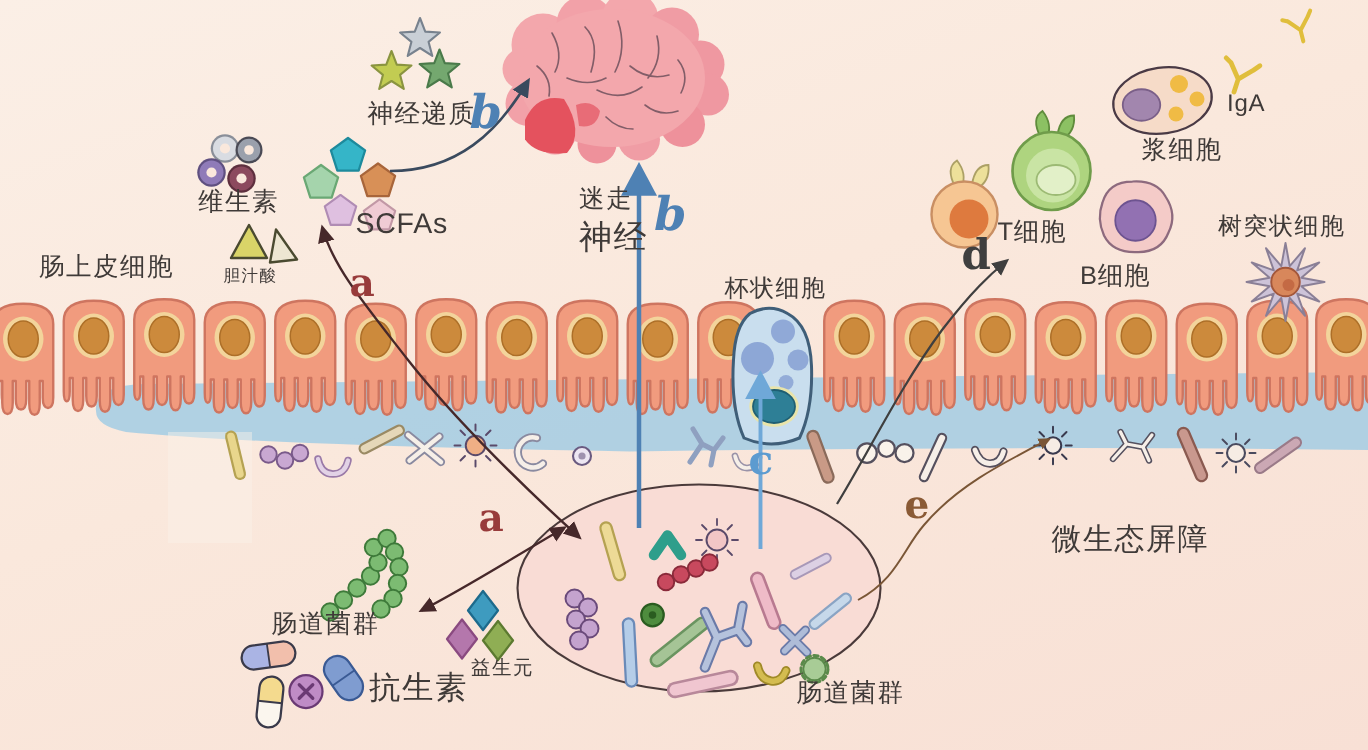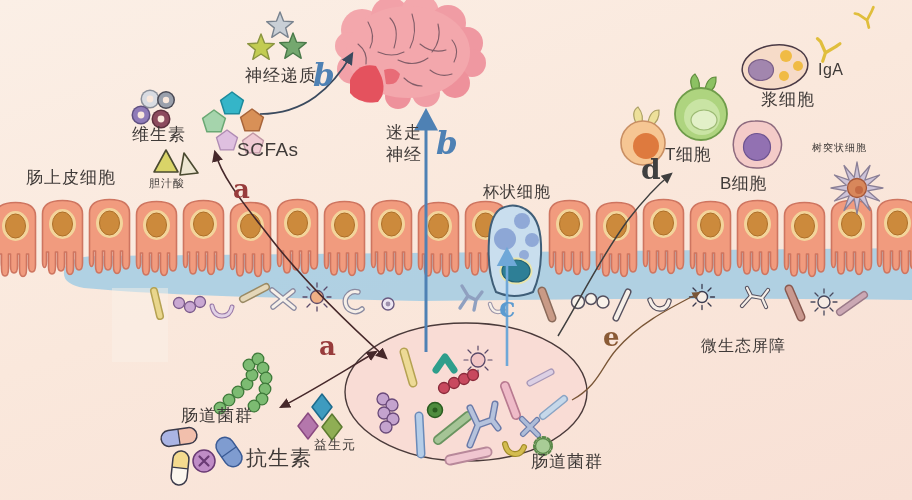--- a/index.html
+++ b/index.html
@@ -361,28 +361,28 @@
     <path d="M572,400 C598,386 602,366 616,350 C638,324 668,309 699,293" stroke="#7A5636" stroke-width="1.3" marker-end="url(#mBrown)"></path>
   </g>
 </svg>
 
 <div class="lbl" style="left:26px;top:166px;font-size:17px">肠上皮细胞</div>
 <div class="lbl" style="left:132px;top:123px;font-size:17px">维生素</div>
 <div class="lbl" style="left:149px;top:176px;font-size:11px">胆汁酸</div>
 <div class="lbl" style="left:245px;top:64px;font-size:17px">神经递质</div>
 <div class="lbl latin" style="left:237px;top:139px;font-size:19px">SCFAs</div>
 <div class="lbl" style="left:386px;top:121px;font-size:17px">迷走</div>
-<div class="lbl" style="left:386px;top:143px;font-size:17px">神经</div>
+<div class="lbl" style="left:386px;top:143px;font-size:22px">神经</div>
 <div class="lbl" style="left:483px;top:182px;font-size:16px">杯状细胞</div>
 <div class="lbl latin" style="left:665px;top:143px;font-size:17px">T细胞</div>
 <div class="lbl latin" style="left:720px;top:172px;font-size:17px">B细胞</div>
 <div class="lbl" style="left:761px;top:88px;font-size:17px">浆细胞</div>
 <div class="lbl latin" style="left:818px;top:61px;font-size:16px">IgA</div>
-<div class="lbl" style="left:812px;top:141px;font-size:10px">树突状细胞</div>
-<div class="lbl" style="left:701px;top:336px;font-size:16px">微生态屏障</div>
+<div class="lbl" style="left:812px;top:141px;font-size:16px">树突状细胞</div>
+<div class="lbl" style="left:701px;top:346px;font-size:20px">微生态屏障</div>
 <div class="lbl" style="left:531px;top:450px;font-size:17px">肠道菌群</div>
 <div class="lbl" style="left:181px;top:404px;font-size:17px">肠道菌群</div>
 <div class="lbl" style="left:246px;top:444px;font-size:21px">抗生素</div>
 <div class="lbl" style="left:314px;top:436px;font-size:13px">益生元</div>
 
 <span class="ltr" style="left:233px;top:176px;font-size:26px;color:#983B3B">a</span>
 <span class="ltr" style="left:319px;top:333px;font-size:26px;color:#983B3B">a</span>
 <span class="ltr b" style="left:313px;top:60px;font-size:31px;color:#4E81B4">b</span>
 <span class="ltr b" style="left:436px;top:128px;font-size:31px;color:#4E81B4">b</span>
 <span class="ltr" style="left:499px;top:294px;font-size:27px;color:#5C9BD0">c</span>

